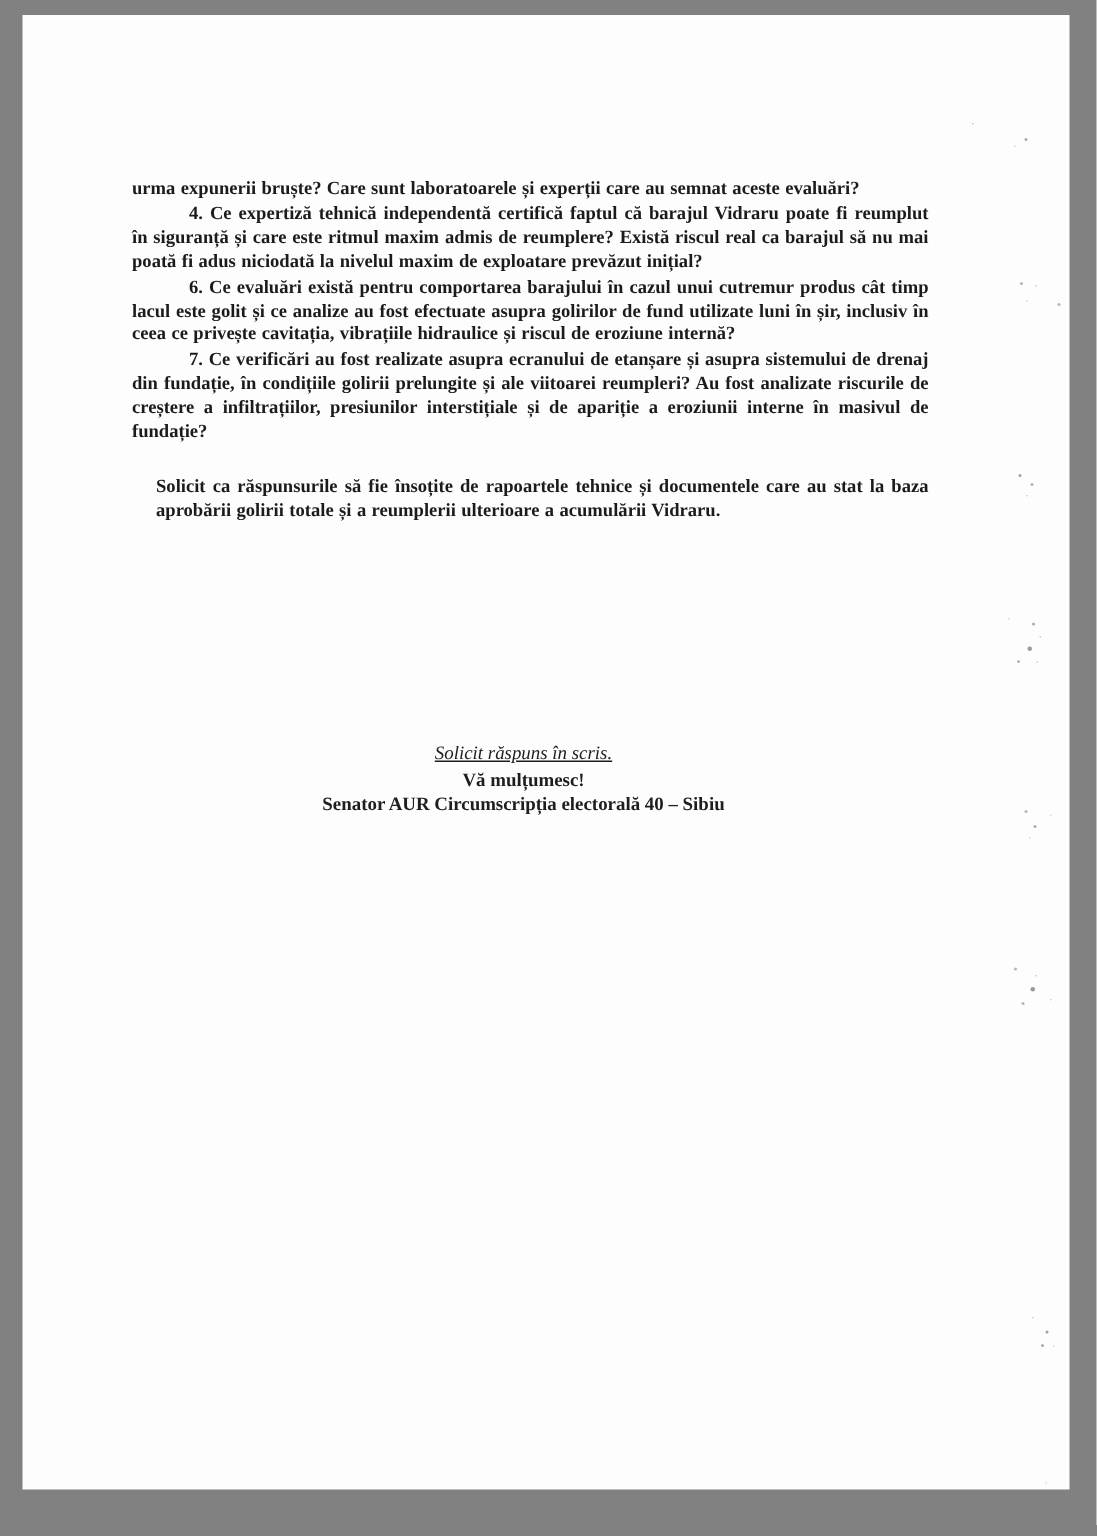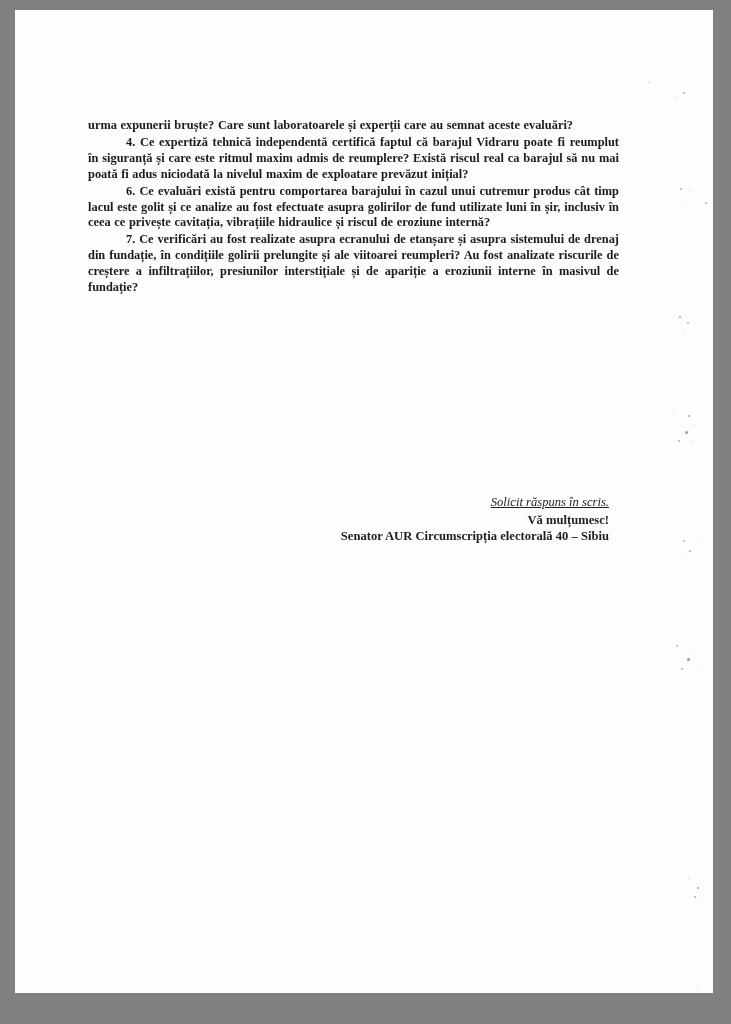--- a/index.html
+++ b/index.html
@@ -47,21 +47,21 @@
     margin-top: 21px;
   }
   .signoff {
     position: absolute;
     left: 74px;
     top: 484px;
     width: 520px;
     color: #1e1e1e;
     font-size: 12.6px;
     line-height: 16.5px;
-    text-align: right;
+    text-align: center;
   }
   .signoff .note {
     font-style: italic;
     font-weight: 400;
     text-decoration: underline;
     margin-bottom: 1px;
   }
   .signoff .plain {
     font-weight: 700;
   }
@@ -91,20 +91,21 @@
 
     <p>urma expunerii bruște? Care sunt laboratoarele și experții care au semnat aceste evaluări?</p>
 
     <p class="question"><span>4.</span> <span>Ce expertiză tehnică independentă certifică faptul că barajul Vidraru poate fi reumplut în siguranță și care este ritmul maxim admis de reumplere? Există riscul real ca barajul să nu mai poată fi adus niciodată la nivelul maxim de exploatare prevăzut inițial?</span></p>
 
 
     <p class="question"><span>6.</span> <span>Ce evaluări există pentru comportarea barajului în cazul unui cutremur produs cât timp lacul este golit și ce analize au fost efectuate asupra golirilor de fund utilizate luni în șir, inclusiv în ceea ce privește cavitația, vibrațiile hidraulice și riscul de eroziune internă?</span></p>
 
     <p class="question"><span>7.</span> <span>Ce verificări au fost realizate asupra ecranului de etanșare și asupra sistemului de drenaj din fundație, în condițiile golirii prelungite și ale viitoarei reumpleri? Au fost analizate riscurile de creștere a infiltrațiilor, presiunilor interstițiale și de apariție a eroziunii interne în masivul de fundație?</span></p>
 
+    <p class="request">Solicit ca răspunsurile să fie însoțite de rapoartele tehnice și documentele care au stat la baza aprobării golirii totale și a reumplerii ulterioare a acumulării Vidraru.</p>
 
   </div>
 
   <div class="signoff">
     <div class="note">Solicit răspuns în scris.</div>
     <div class="plain">Vă mulțumesc!</div>
     <div class="strong">Senator AUR Circumscripția electorală 40 – Sibiu</div>
   </div>
 
 </div>

